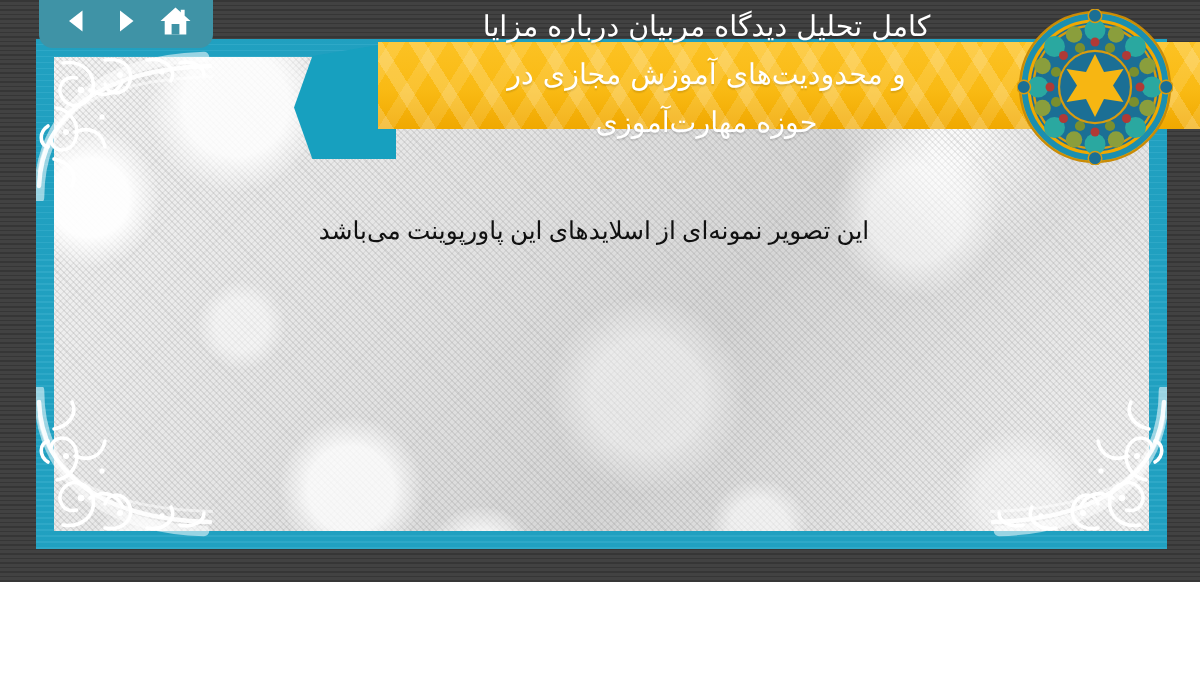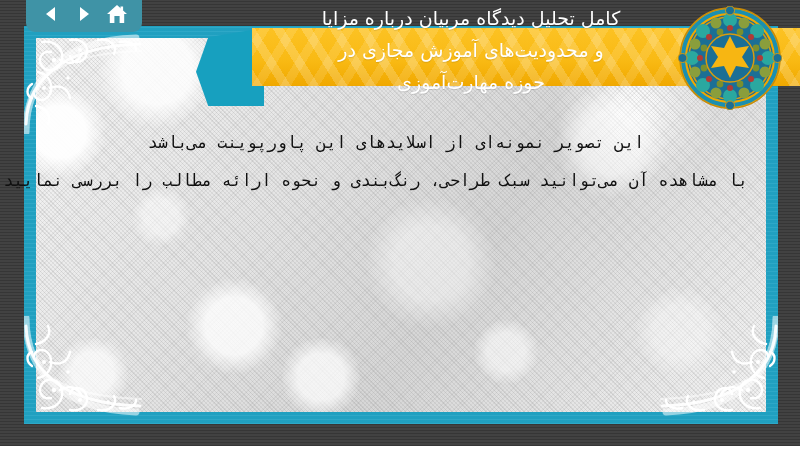--- a/index.html
+++ b/index.html
@@ -1,21 +1,21 @@
 <!DOCTYPE html>
 <html><head>
 <meta charset="utf-8">
 <style>
   * { margin:0; padding:0; box-sizing:border-box; }
   html,body {
     width:800px; height:450px; overflow:hidden;
     font-family:"DejaVu Sans", sans-serif;
   }
   #slide {
-    position:relative; width:800px; height:446px;
+    position:relative; width:800px; height:388px;
     background:#3a3a3a;
     overflow:hidden;
   }
 
   
   .frame-texture{
     position:absolute; inset:0;
     background:
       repeating-linear-gradient(0deg, rgba(0,0,0,.10) 0 1px, rgba(255,255,255,.03) 1px 3px),
       #3c3c3c;
@@ -106,25 +106,25 @@
     text-shadow:0 1px 1px rgba(0,0,0,.12);
     white-space:pre-line;
     z-index:6;
   }
 
   
   .medallion{ position:absolute; right:18px; top:6px; width:104px; height:104px; z-index:7; }
 
   
   .body-text{
-    position:absolute; left:44px; right:52px; top:125px;
+    position:absolute; left:44px; right:52px; top:135px;
     direction:rtl; text-align:center;
     color:#101010;
     font-size:16.5px; line-height:38px;
-    font-family:Liberation Mono, monospace;
+    font-family:Liberation Serif, serif;
   }
   .body-text p{ margin:0; white-space:nowrap; }
 
   
   .navbar{
     position:absolute; left:26px; top:-14px;
     width:116px; height:46px;
     background:#3f93a6;
     border-radius:9px;
     display:flex; align-items:flex-end; justify-content:space-around;
@@ -289,21 +289,20 @@
     <g fill="#1b6f95" stroke="#d79b10" stroke-width="1">
       <circle cx="52" cy="4.5" r="4.5"></circle>
         <circle cx="52" cy="99.5" r="4.5"></circle>
       <circle cx="4.5" cy="52" r="4.5"></circle>
         <circle cx="99.5" cy="52" r="4.5"></circle>
     </g>
   </svg>
 
   <div class="body-text">
     <p>این تصویر نمونه‌ای از اسلایدهای این پاورپوینت می‌باشد</p>
-    <p>با مشاهده آن می‌توانید سبک طراحی، رنگ‌بندی و نحوه ارائه مطالب را بررسی نمایید</p>
   </div>
 
   <div class="navbar">
     <div class="nav-btn">
       <svg width="20" height="20" viewBox="0 0 20 20">
         <path d="M14 3 L5 10 L14 17 Z" fill="#ffffff"></path>
       </svg>
     </div>
     <div class="nav-btn">
       <svg width="20" height="20" viewBox="0 0 20 20">

